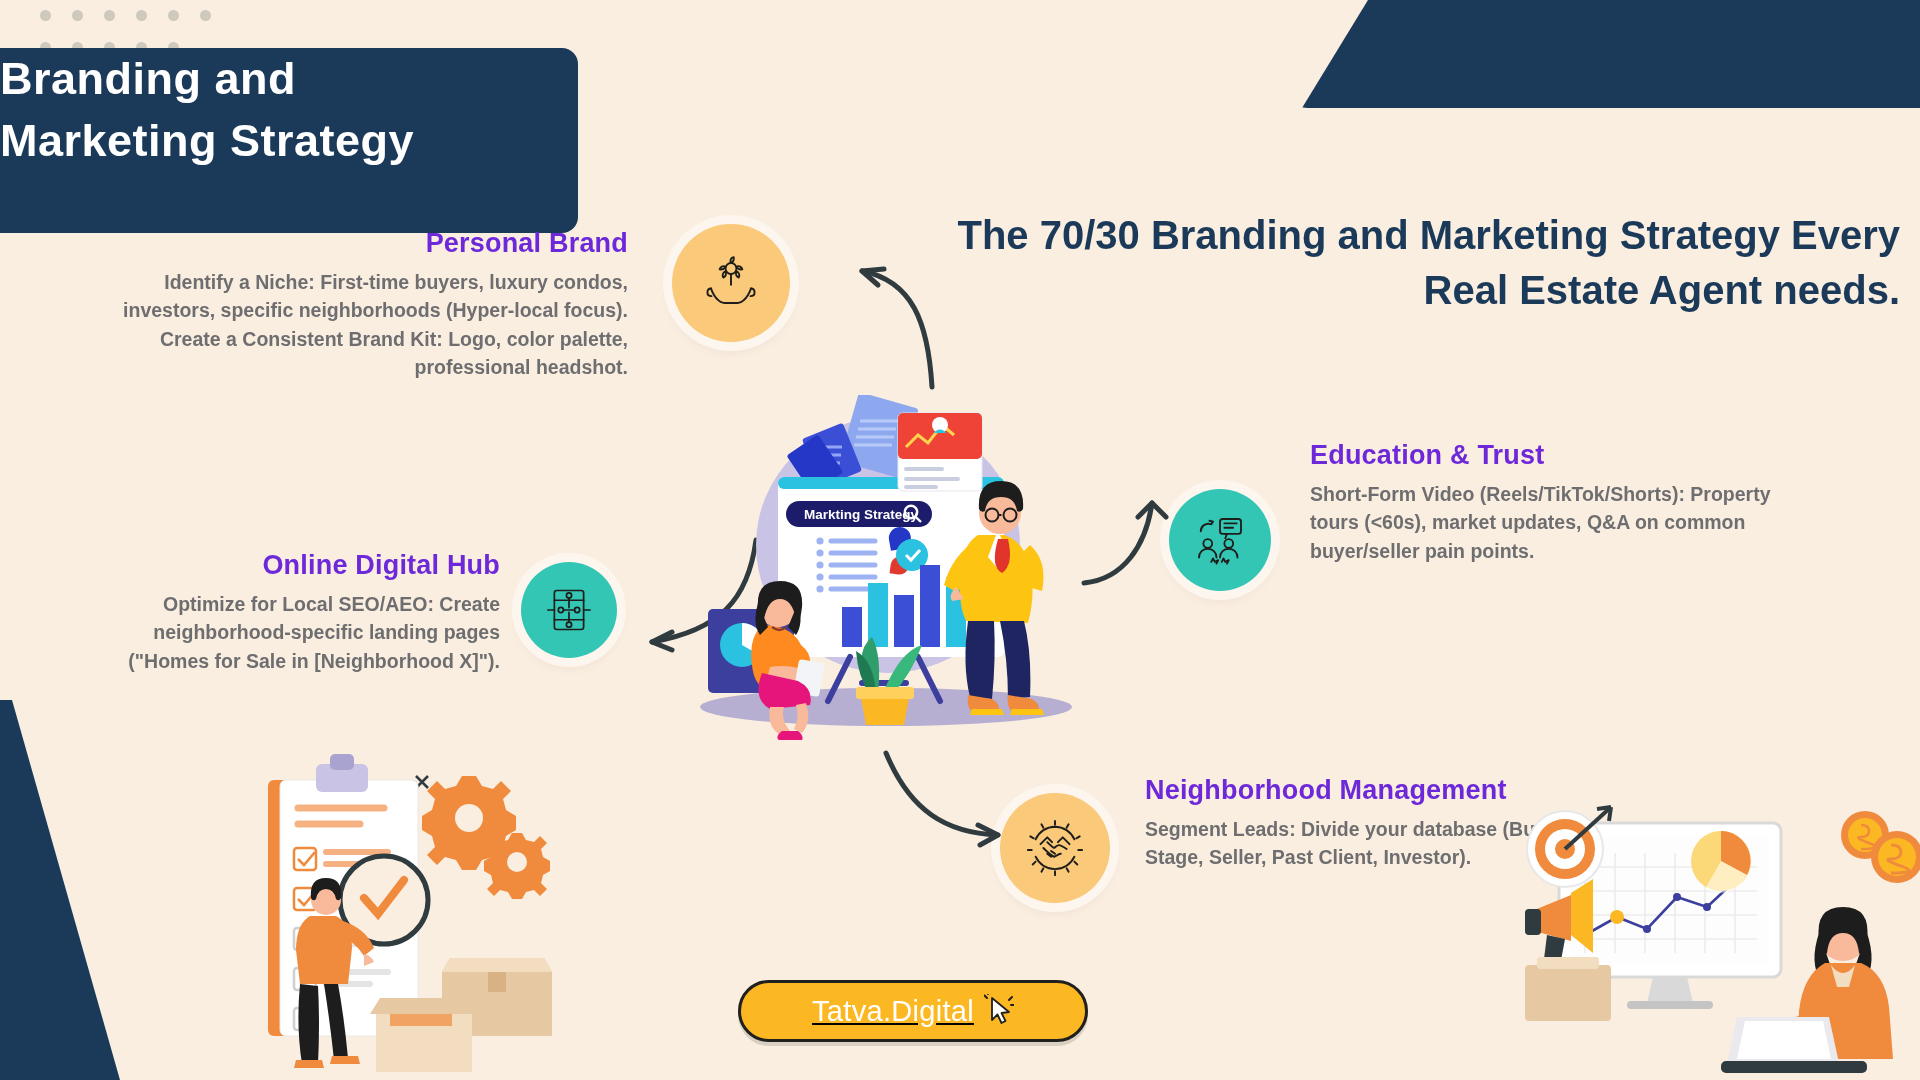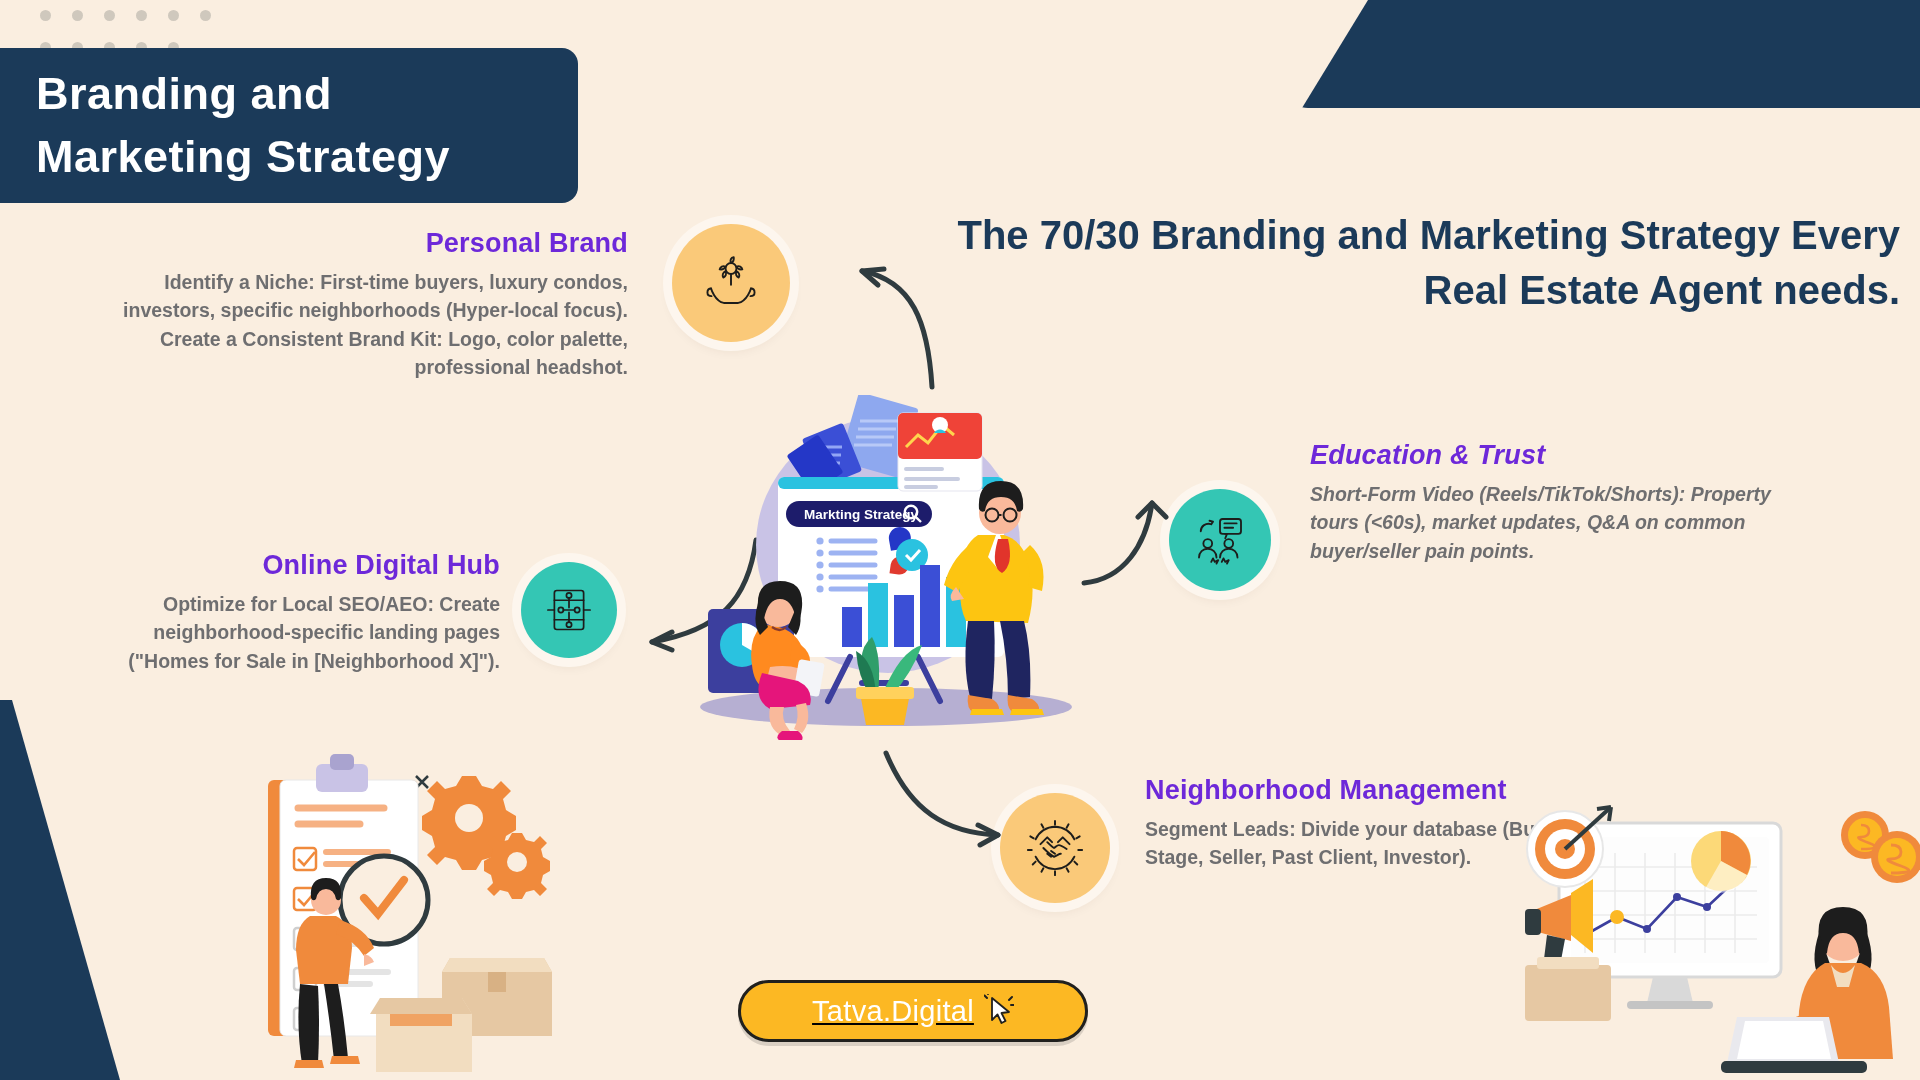--- a/index.html
+++ b/index.html
@@ -23,25 +23,24 @@
     background: #1b3a59;
     clip-path: polygon(88px 0, 640px 0, 640px 108px, 22px 108px);
     border-bottom-left-radius: 28px;
   }
   .navy-bottomleft {
     position: absolute; left: 0; bottom: 0; width: 120px; height: 380px;
     background: #1b3a59;
     clip-path: polygon(0 0, 12px 0, 120px 380px, 0 380px);
   }
   .title-plate {
-    position: absolute; left: 0; top: 48px; width: 578px; height: 155px;
+    position: absolute; left: 0; top: 48px; width: 578px; height: 185px;
     background: #1b3a59;
     border-top-right-radius: 16px; border-bottom-right-radius: 16px;
-    display: flex; flex-direction: column; justify-content: center;
-    padding-left: 36px;
+    display: flex; flex-direction: column; 
   }
   .title-plate .line {
     color: #ffffff; font-size: 45px; font-weight: bold; letter-spacing: 0.5px;
     line-height: 1.38; white-space: nowrap;
   }
 
   
   .headline {
     position: absolute; left: 940px; top: 208px; width: 960px;
     text-align: right; color: #1b3a59;
@@ -55,21 +54,21 @@
     margin-bottom: 9px;
   }
   .block p {
     color: #6e6e70; font-size: 19.5px; font-weight: bold; line-height: 1.45;
   }
   .align-right { text-align: right; }
   .align-left  { text-align: left; }
 
   #blk-personal { left: 108px; top: 228px; width: 520px; }
   #blk-hub      { left: 100px; top: 550px; width: 400px; }
-  #blk-edu      { left: 1310px; top: 440px; width: 470px; font-style: italic; }
+  #blk-edu      { left: 1310px; top: 440px; width: 470px; }
   #blk-rel      { left: 1145px; top: 775px; width: 420px; }
 
   
   .bubble {
     position: absolute; border-radius: 50%; display: flex;
     align-items: center; justify-content: center;
     box-shadow: 0 0 0 9px #fdf6ee, 0 6px 14px rgba(60,40,10,.11);
   }
   .bubble svg { display: block; }
   #bub-personal { left: 672px; top: 224px; width: 118px; height: 118px; background: #fac979; }

